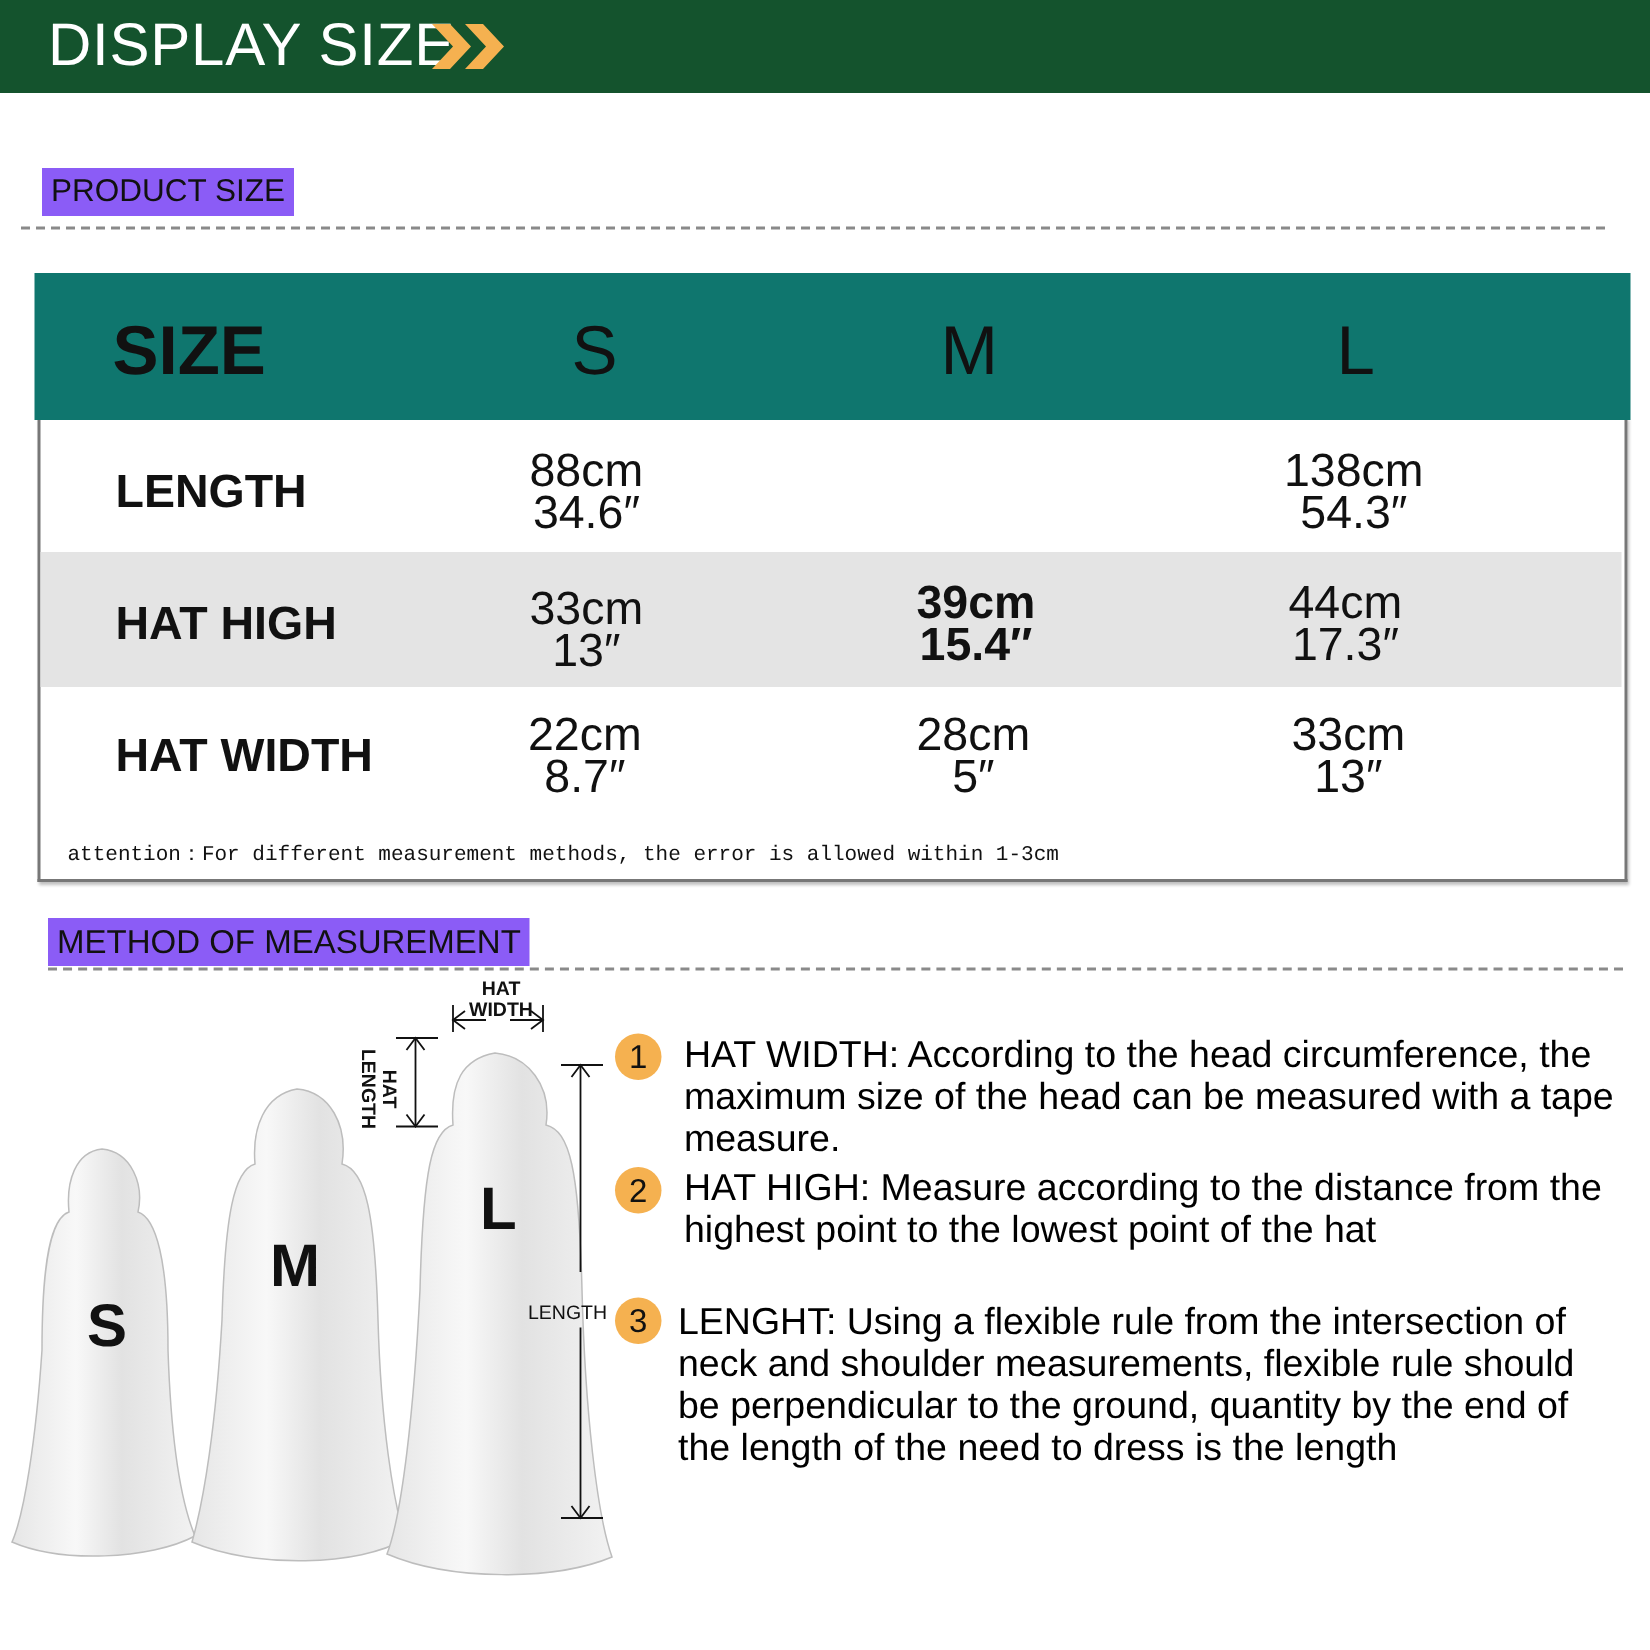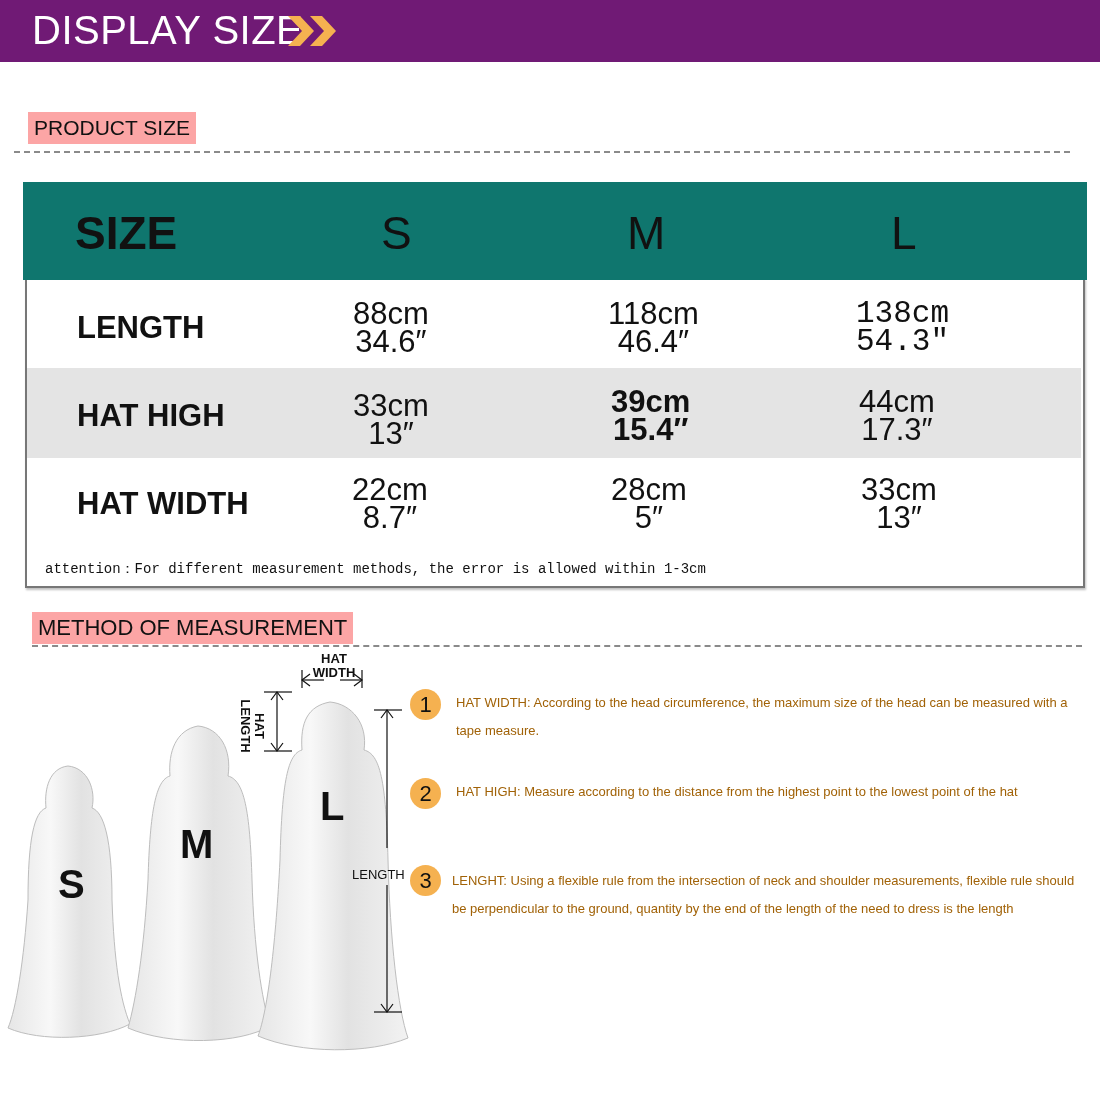--- a/index.html
+++ b/index.html
@@ -1,42 +1,42 @@
 <!DOCTYPE html>
 <html><head>
 <meta charset="utf-8">
 <style>
   * { box-sizing: border-box; margin: 0; padding: 0; }
   html, body { width: 1100px; height: 1100px; background: #ffffff; overflow: hidden; }
   body { position: relative; font-family: "Liberation Sans", "DejaVu Sans", sans-serif; color: #111; }
 
-  .top-banner { position: absolute; left: 0; top: 0; width: 1100px; height: 62px; background: #701a75; }
+  .top-banner { position: absolute; left: 0; top: 0; width: 1100px; height: 62px; background: #14532d; }
   .top-banner .title { position: absolute; left: 32px; top: 8px; font-size: 40px; color: #fff; letter-spacing: 0.5px; font-weight: 400; }
   .top-banner .chev { position: absolute; left: 288px; top: 14px; width: 52px; height: 34px; }
 
-  .section-tag { position: absolute; background: #fca5a5; color: #111; font-size: 21px; padding: 0 6px; line-height: 32px; height: 32px; }
+  .section-tag { position: absolute; background: #8b5cf6; color: #111; font-size: 21px; padding: 0 6px; line-height: 32px; height: 32px; }
   .dash { position: absolute; height: 0; border-top: 2px dashed #8a8a8a; }
 
   .size-table { position: absolute; left: 23px; top: 182px; width: 1064px; height: 406px; }
   .size-table .frame { position: absolute; left: 2px; top: 96px; width: 1060px; height: 310px; border: 2px solid #777; border-top: none; box-shadow: 1px 2px 2px rgba(0,0,0,0.25); background:#fff; }
   .size-table .thead { position: absolute; left: 0; top: 0; width: 1064px; height: 98px; background: #0f766e; }
   .thead .hcell { position: absolute; top: 24px; font-size: 46px; font-weight: 700; color: #111; }
   .row { position: absolute; left: 4px; width: 1054px; }
   .row.shade { background: #e4e4e4; }
   .row .rlabel { position: absolute; left: 50px; font-size: 31px; font-weight: 700; color: #111; }
   .row .val { position: absolute; font-size: 31px; line-height: 28px; color: #111; text-align: center; }
   .note { position: absolute; left: 22px; top: 380px; font-size: 14px; color: #111; font-family: Liberation Mono, monospace; }
 
   .figure { position: absolute; left: 0; top: 640px; width: 440px; height: 460px; }
   .figure .lbl { position: absolute; font-size: 13px; font-weight: 700; color: #111; text-align: center; line-height: 14px; }
   .figure .size-letter { position: absolute; font-size: 40px; font-weight: 700; color: #111; }
 
   .step { position: absolute; left: 410px; width: 680px; }
   .step .badge { position: absolute; left: 0; top: 0; width: 31px; height: 31px; border-radius: 50%; background: #f5b150; color: #111; font-size: 22px; line-height: 31px; text-align: center; }
-  .step .text { position: absolute; left: 46px; top: 2px; width: 630px; font-size: 13px; line-height: 28px; color: #a16207; }
+  .step .text { position: absolute; left: 46px; top: 2px; width: 630px; font-size: 25px; line-height: 28px; color: #000000; }
 </style>
 </head>
 <body>
 
 <div class="top-banner">
   <span class="title">DISPLAY SIZE</span>
   <svg class="chev" viewBox="0 0 52 34">
     <polygon points="0,2 12,2 26,17 12,32 0,32 14,17" fill="#f5b150"></polygon>
     <polygon points="22,2 34,2 48,17 34,32 22,32 36,17" fill="#f5b150"></polygon>
   </svg>
@@ -46,25 +46,21 @@
 <div class="dash" style="left:14px; top:151px; width:1056px;"></div>
 
 <div class="size-table">
   <div class="frame">
     <div class="row" style="top:0; height:90px; left:0;">
       <span class="rlabel" style="top:32px;">LENGTH</span>
       <div class="val" style="left:326px; top:22px;">
           <div>88cm</div>
           <div>34.6″</div>
         </div>
-      <div class="val" style="left:581px; top:22px;">
-          <div>118cm</div>
-          <div>46.4″</div>
-        </div>
-      <div class="val" style="left:829px; top:22px;font-family:Liberation Mono, monospace;">
+      <div class="val" style="left:829px; top:22px;">
           <div>138cm</div>
           <div>54.3″</div>
         </div>
     </div>
     <div class="row shade" style="top:90px; height:90px; left:0;padding-left:36px;">
       <span class="rlabel" style="top:30px;">HAT HIGH</span>
       <div class="val" style="left:326px; top:24px;">
           <div>33cm</div>
           <div>13″</div>
         </div>

